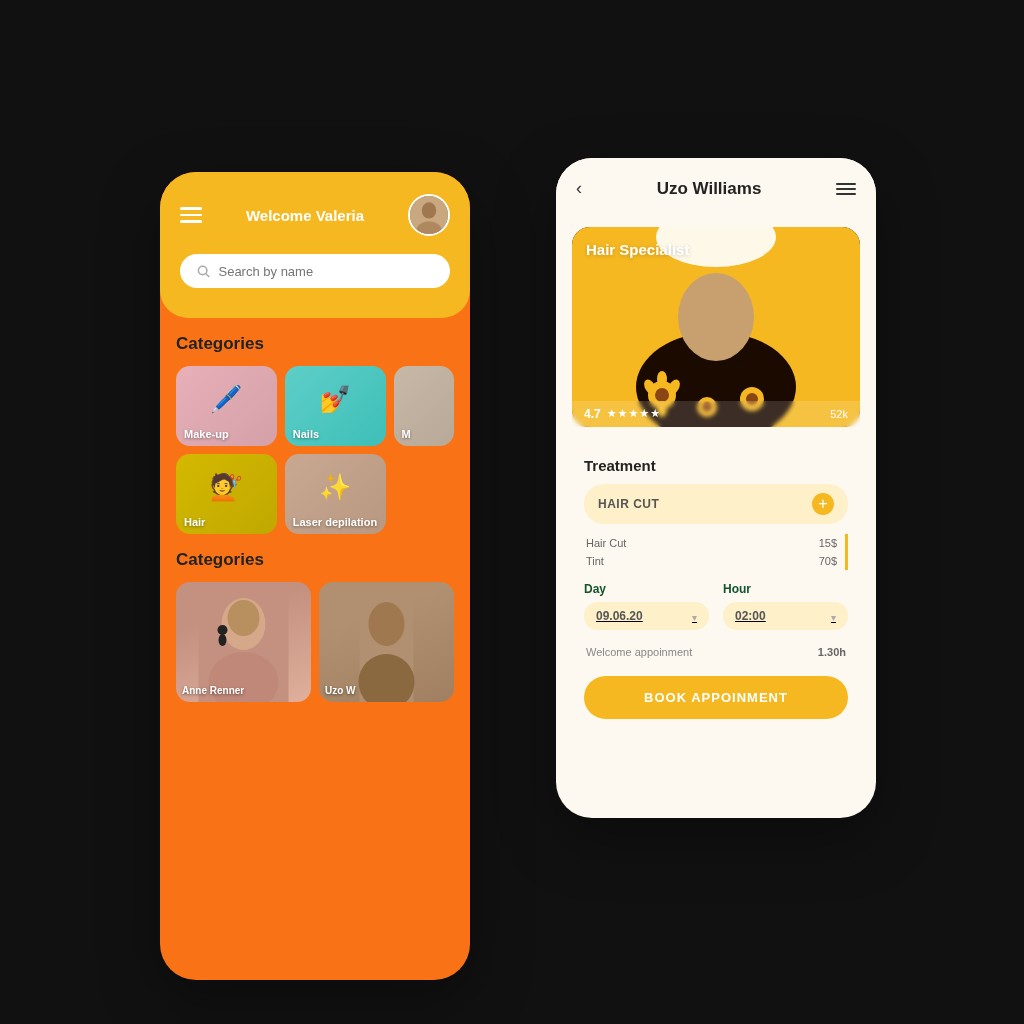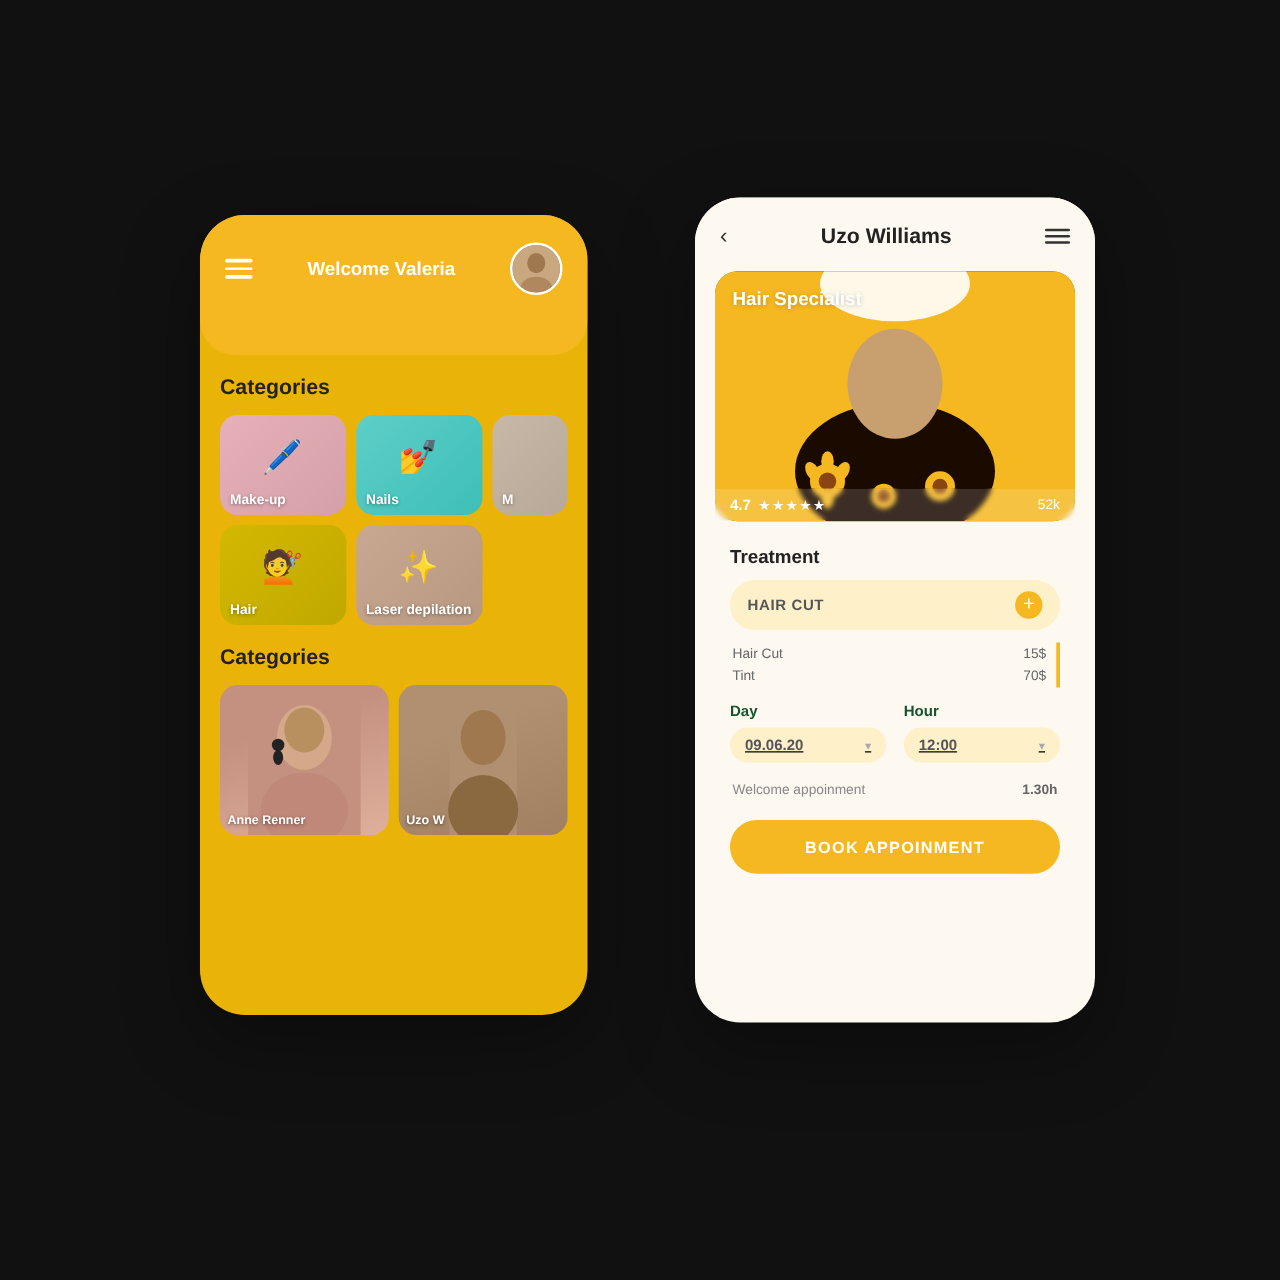--- a/index.html
+++ b/index.html
@@ -16,22 +16,22 @@
       height: 1024px;
       position: relative;
       display: flex;
       align-items: center;
       justify-content: center;
     }
 
     
     .phone1 {
       width: 310px;
-      height: 640px;
-      background: #eab308;
+      height: 808px;
+      background: #f97316;
       border-radius: 36px;
       overflow: hidden;
       position: absolute;
       left: 160px;
       top: 172px;
       box-shadow: 0 20px 60px rgba(0,0,0,0.35);
     }
     .phone1-header {
       background: #f5b820;
       border-radius: 0 0 28px 28px;
@@ -212,25 +212,25 @@
       gap: 3px;
     }
     .menu-icon2 span {
       display: block;
       width: 20px;
       height: 2px;
       background: #333;
       border-radius: 2px;
     }
     .specialist-hero {
-      margin: 6px 16px;
+      margin: 16px 16px;
       border-radius: 18px;
       overflow: hidden;
       height: 200px;
-      background: #4d7c0f;
+      background: #0f172a;
       position: relative;
       flex-shrink: 0;
     }
     .hair-specialist-badge {
       position: absolute;
       top: 14px;
       left: 14px;
       color: white;
       font-size: 15px;
       font-weight: 700;
@@ -244,21 +244,21 @@
       right: 0;
       background: rgba(255,255,255,0.15);
       backdrop-filter: blur(2px);
       padding: 6px 12px;
       display: flex;
       align-items: center;
       justify-content: space-between;
     }
     .rating-left {
       display: flex;
-      align-items: flex-end;
+      align-items: flex-start;
       gap: 6px;
     }
     .rating-num {
       color: white;
       font-size: 12px;
       font-weight: 700;
     }
     .stars {
       display: flex;
       gap: 1px;
@@ -403,20 +403,27 @@
             <span></span>
         </div>
         <span class="welcome-text">Welcome Valeria</span>
         <div class="avatar-circle">
           <svg viewBox="0 0 42 42" xmlns="http://www.w3.org/2000/svg">
             <rect width="42" height="42" fill="#c9a880"></rect>
             <ellipse cx="21" cy="16" rx="8" ry="9" fill="#a07850"></ellipse>
             <ellipse cx="21" cy="38" rx="14" ry="10" fill="#b08860"></ellipse>
           </svg>
         </div>
+      </div>
+      <div class="search-bar">
+        <svg width="16" height="16" viewBox="0 0 24 24" fill="none" stroke="#aaa" stroke-width="2.5">
+          <circle cx="11" cy="11" r="7"></circle>
+            <line x1="16.5" y1="16.5" x2="22" y2="22"></line>
+        </svg>
+        <input type="text" placeholder="Search by name" style="">
       </div>
     </div>
 
     <div class="phone1-body">
       <div class="section-title">Categories</div>
       <div class="categories-grid">
 
         <div class="cat-card cat-makeup">
           <div class="makeup-icon">
             <span class="icon-decor">🖊️</span>
@@ -548,21 +555,21 @@
         <div class="day-block">
           <div class="dh-label">Day</div>
           <div class="dh-pill">
             <span class="dh-value">09.06.20</span>
             <span class="dh-chevron">▾</span>
           </div>
         </div>
         <div class="hour-block">
           <div class="dh-label">Hour</div>
           <div class="dh-pill">
-            <span class="dh-value">12:00</span>
+            <span class="dh-value">02:00</span>
             <span class="dh-chevron">▾</span>
           </div>
         </div>
       </div>
 
       <div class="duration-row">
         <span class="duration-label">Welcome appoinment</span>
         <span class="duration-val">1.30h</span>
       </div>
 

